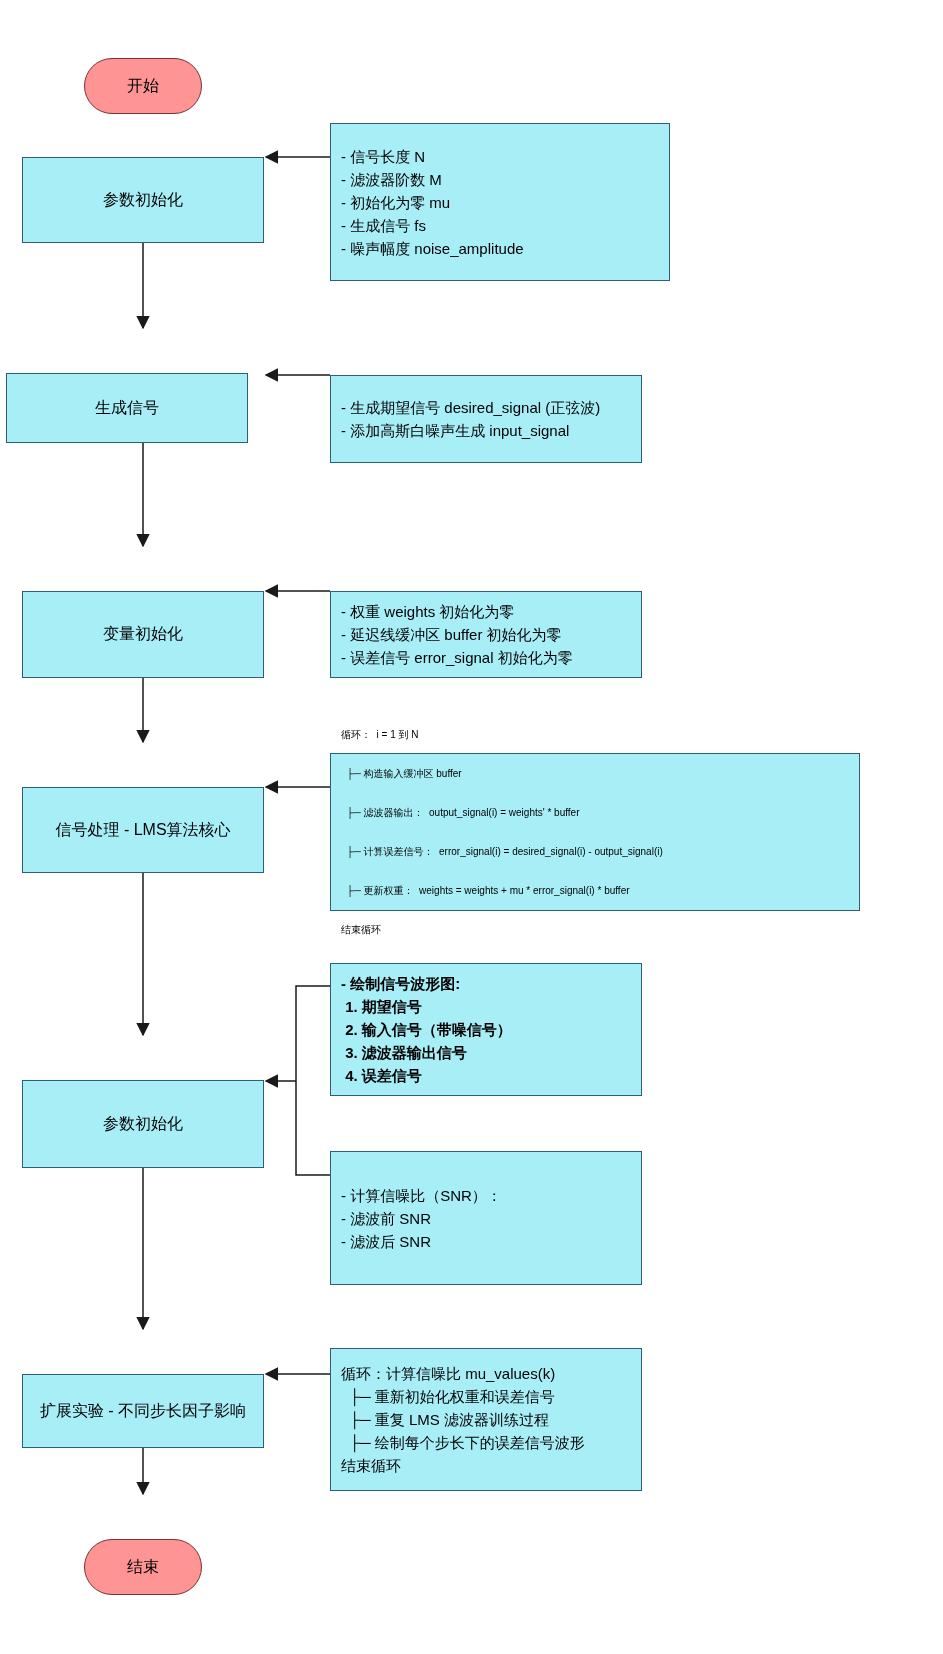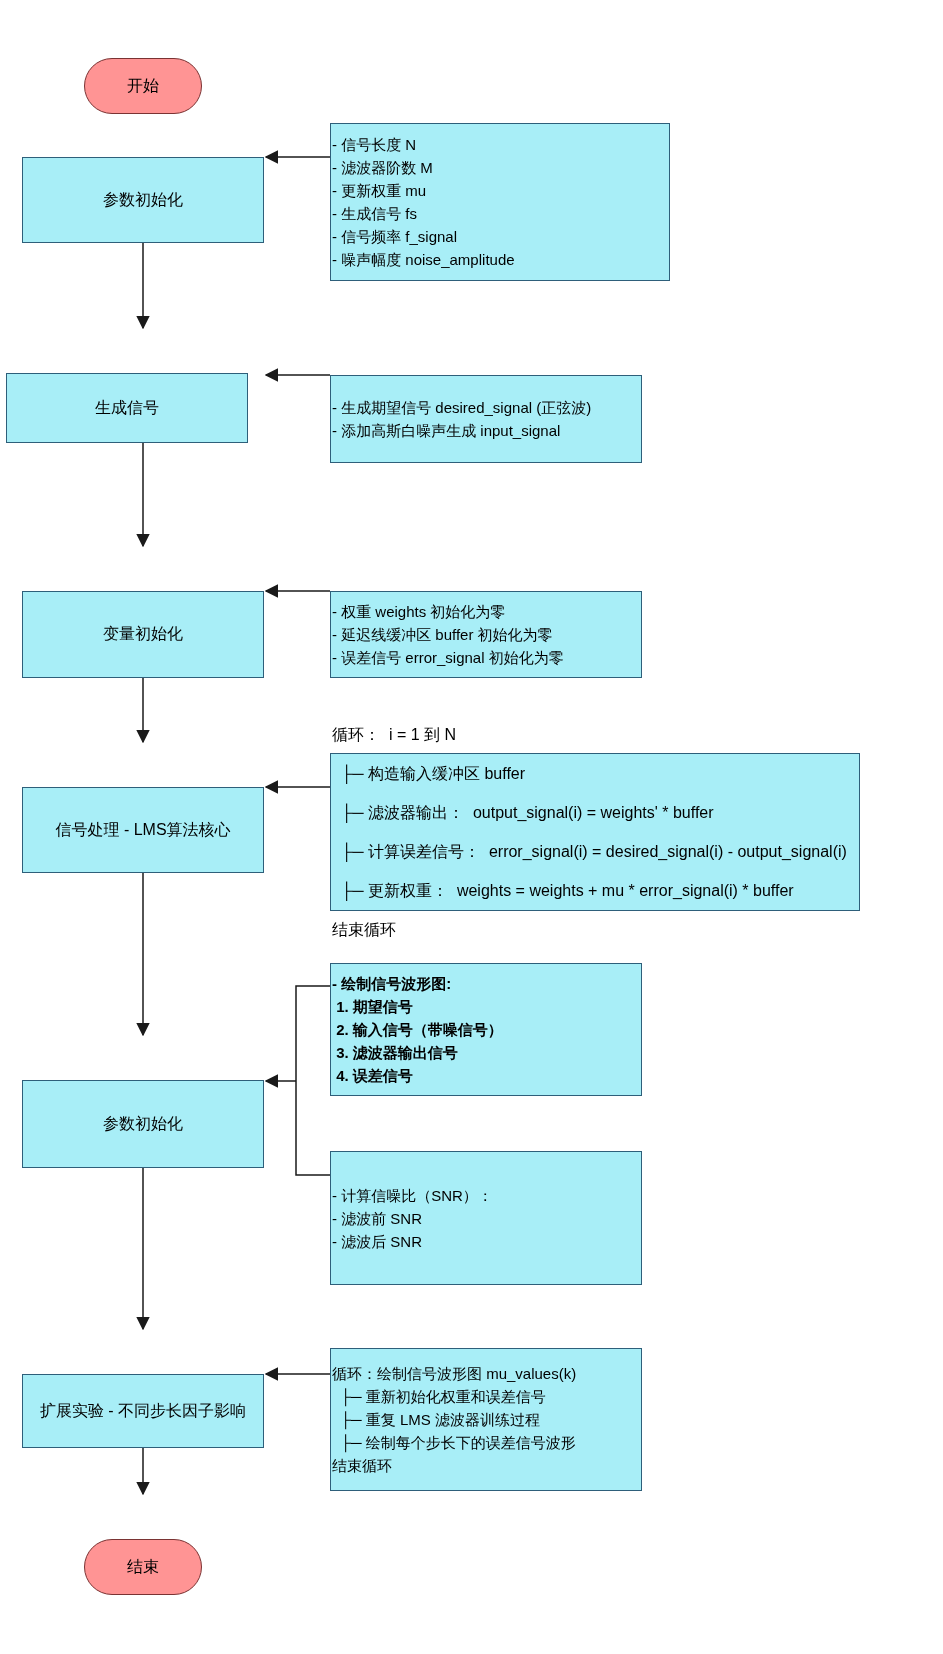--- a/index.html
+++ b/index.html
@@ -17,23 +17,23 @@
     background:var(--terminal-fill,#FF9494);
     border:1.6px solid var(--terminal-border,#7A3333);
     border-radius:28px;
     display:flex; align-items:center; justify-content:center;
     font-size:16px;
   }
   .annotation {
     background:var(--process-fill,#A8EEF7);
     border:1.6px solid var(--process-border,#2E5F7A);
     display:flex; flex-direction:column; justify-content:center;
-    padding:6px 1px; font-size:15px;
+    padding:6px 10px; font-size:15px;
   }
-  .annotation.small { font-size:16px;gap:16px; }
+  .annotation.small { font-size:10px;gap:16px; }
   .tline { white-space:pre; line-height:23px; }
 </style>
 </head>
 <body>
 
 <div id="canvas">
 
   <svg class="connectors" width="943" height="1654" viewBox="0 0 943 1654">
     <defs>
       <marker id="arr" viewBox="0 0 10 10" refX="9" refY="5" markerWidth="9" markerHeight="9" orient="auto">
@@ -72,23 +72,22 @@
 
   <div class="node process" style="left:22px; top:744px; width:242px; height:86px;">信号处理 - LMS算法核心</div>
 
   <div class="node process" style="left:22px; top:1037px; width:242px; height:88px;">参数初始化</div>
 
   <div class="node process" style="left:22px; top:1331px; width:242px; height:74px;">扩展实验 - 不同步长因子影响</div>
 
   <div class="node annotation" style="left:330px; top:80px; width:340px; height:158px;">
       <div class="tline">- 信号长度 N</div>
       <div class="tline">- 滤波器阶数 M</div>
-      <div class="tline">- 更新权重 mu</div>
+      <div class="tline">- 初始化为零 mu</div>
       <div class="tline">- 生成信号 fs</div>
-      <div class="tline">- 信号频率 f_signal</div>
       <div class="tline">- 噪声幅度 noise_amplitude</div>
     </div>
 
   <div class="node annotation" style="left:330px; top:332px; width:312px; height:88px;">
       <div class="tline">- 生成期望信号 desired_signal (正弦波)</div>
       <div class="tline">- 添加高斯白噪声生成 input_signal</div>
     </div>
 
   <div class="node annotation" style="left:330px; top:548px; width:312px; height:87px;">
       <div class="tline">- 权重 weights 初始化为零</div>
@@ -113,20 +112,20 @@
       <div class="tline"> 4. 误差信号</div>
     </div>
 
   <div class="node annotation" style="left:330px; top:1108px; width:312px; height:134px;">
       <div class="tline">- 计算信噪比（SNR）：</div>
       <div class="tline">- 滤波前 SNR</div>
       <div class="tline">- 滤波后 SNR</div>
     </div>
 
   <div class="node annotation" style="left:330px; top:1305px; width:312px; height:143px;">
-      <div class="tline">循环：绘制信号波形图 mu_values(k)</div>
+      <div class="tline">循环：计算信噪比 mu_values(k)</div>
       <div class="tline">  ├─ 重新初始化权重和误差信号</div>
       <div class="tline">  ├─ 重复 LMS 滤波器训练过程</div>
       <div class="tline">  ├─ 绘制每个步长下的误差信号波形</div>
       <div class="tline">结束循环</div>
     </div>
 
 </div>
 
 </body></html>

